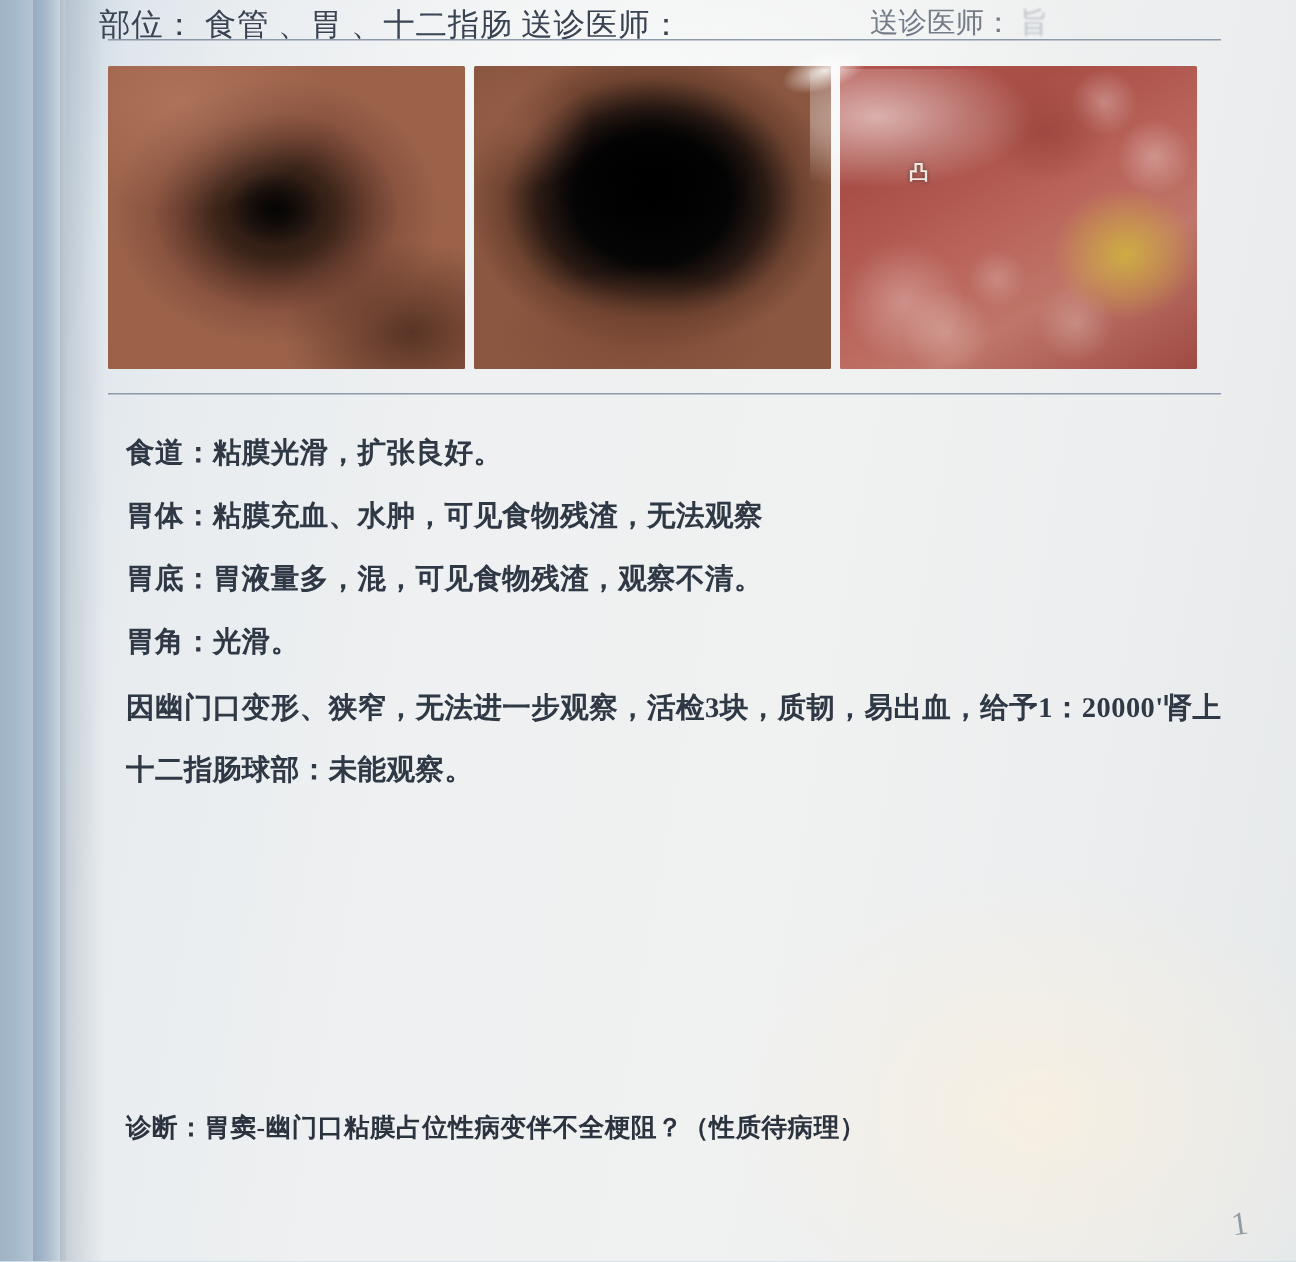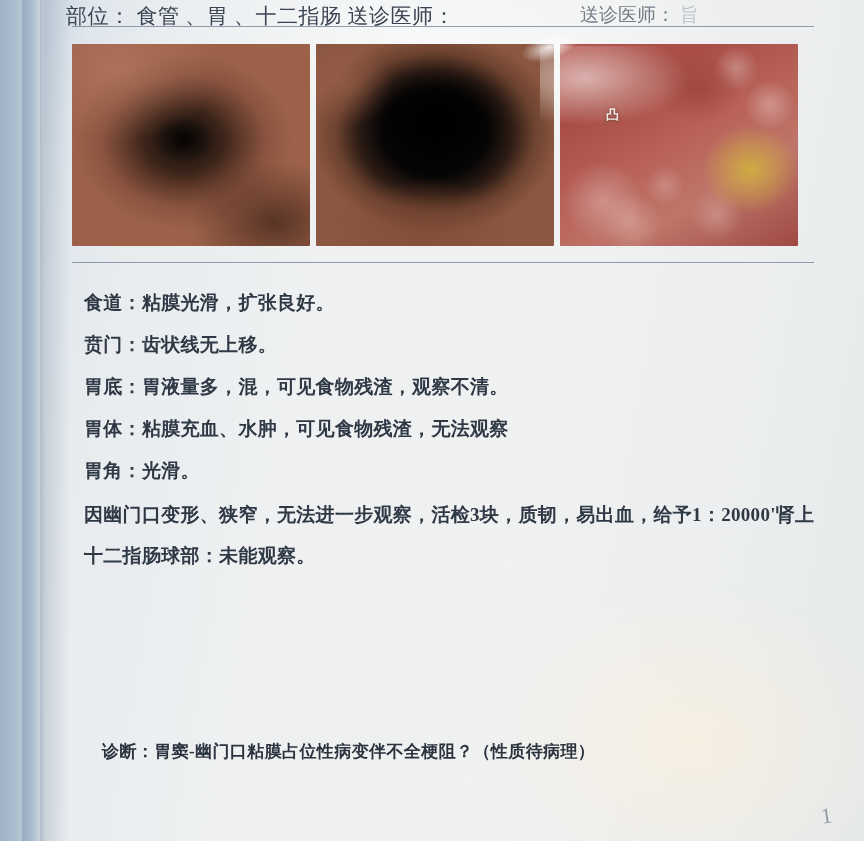--- a/index.html
+++ b/index.html
@@ -196,21 +196,20 @@
   }
 
   .diagnosis {
     position: absolute;
     left: 84px; top: 740px;
     font-size: 17px;
     font-weight: 700;
     color: #2b333f;
     letter-spacing: .4px;
     white-space: nowrap;
-    margin-left: 18px;
   }
 
   .page-mark {
     position: absolute;
     right: 32px; bottom: 12px;
     font-size: 22px;
     color: #6d7a88;
     opacity: .7;
     transform: rotate(-8deg);
   }
@@ -249,30 +248,27 @@
   <div class="glare2"></div>
 
   <div class="rule rule-mid"></div>
 
   <div class="findings">
 
     <div class="finding-line">
       <span class="lbl">食道：</span><span>粘膜光滑，扩张良好。</span>
     </div>
 
-    <div class="finding-line">
-      <span class="lbl">贲门：</span><span>齿状线无上移。</span>
+
+    <div class="finding-line">
+      <span class="lbl">胃体：</span><span>粘膜充血、水肿，可见食物残渣，无法观察</span>
     </div>
 
     <div class="finding-line">
       <span class="lbl">胃底：</span><span>胃液量多，混，可见食物残渣，观察不清。</span>
-    </div>
-
-    <div class="finding-line">
-      <span class="lbl">胃体：</span><span>粘膜充血、水肿，可见食物残渣，无法观察</span>
     </div>
 
     <div class="finding-line">
       <span class="lbl">胃角：</span><span>光滑。</span>
     </div>
 
     <div class="antrum-block">
       <div class="finding-line">
         <span>因幽门口变形、狭窄，无法进一步观察，活检3块，质韧，易出血，给予1：20000'肾上</span>
       </div>

